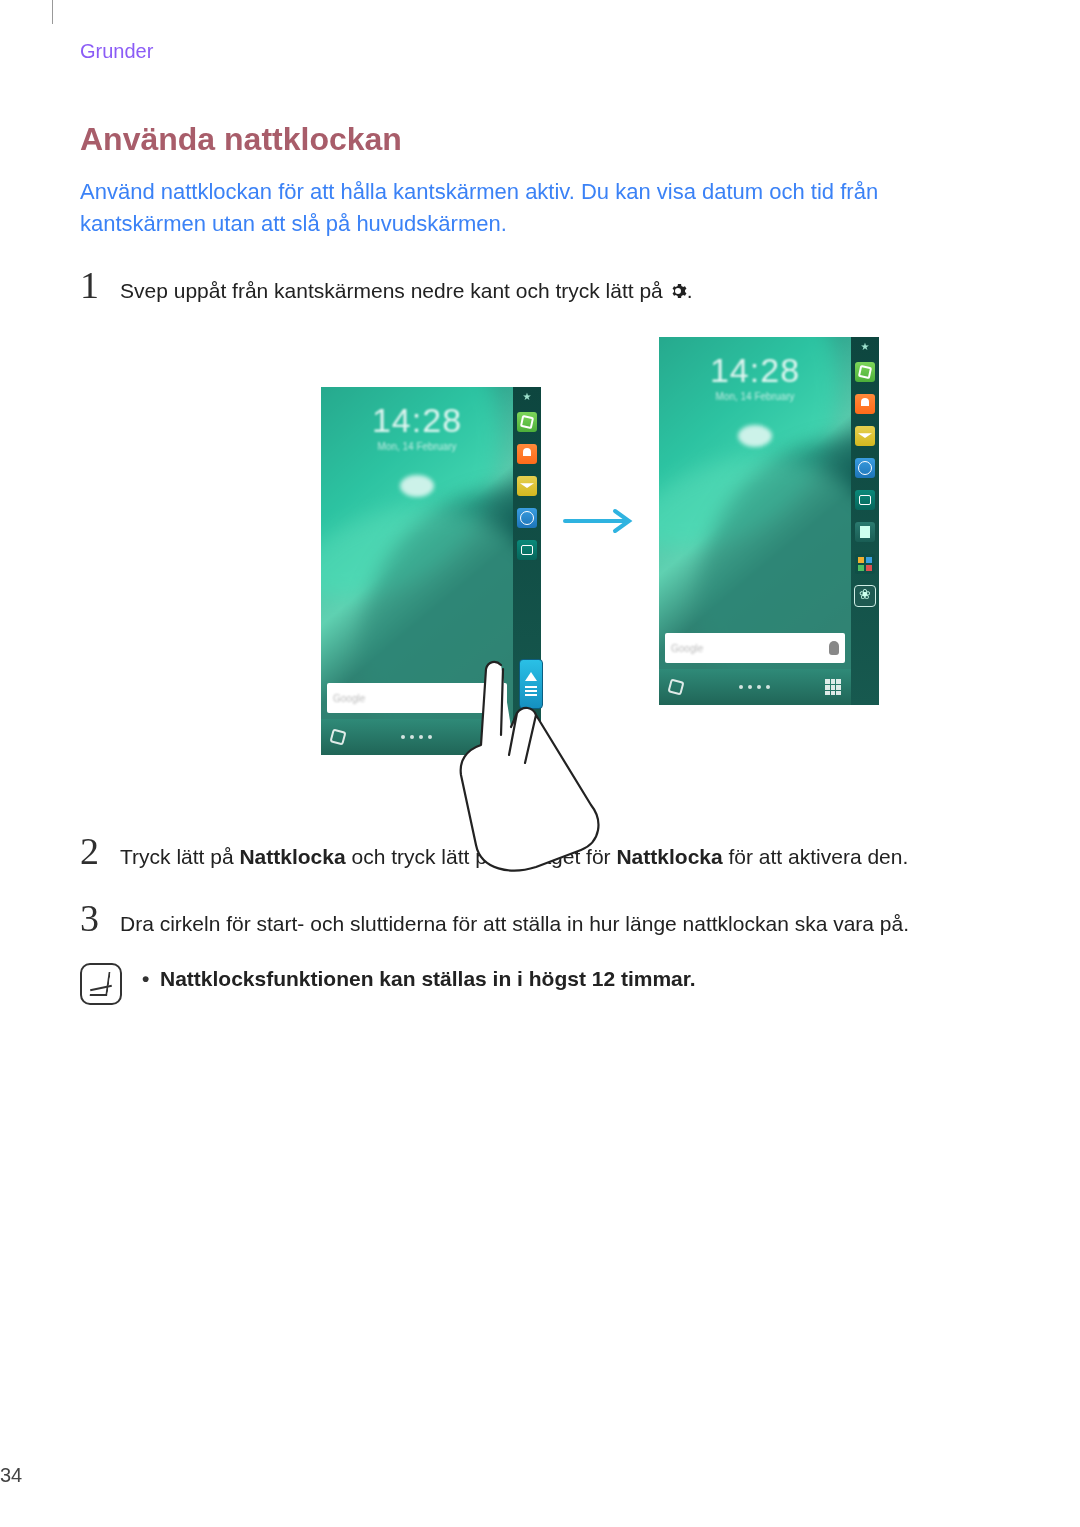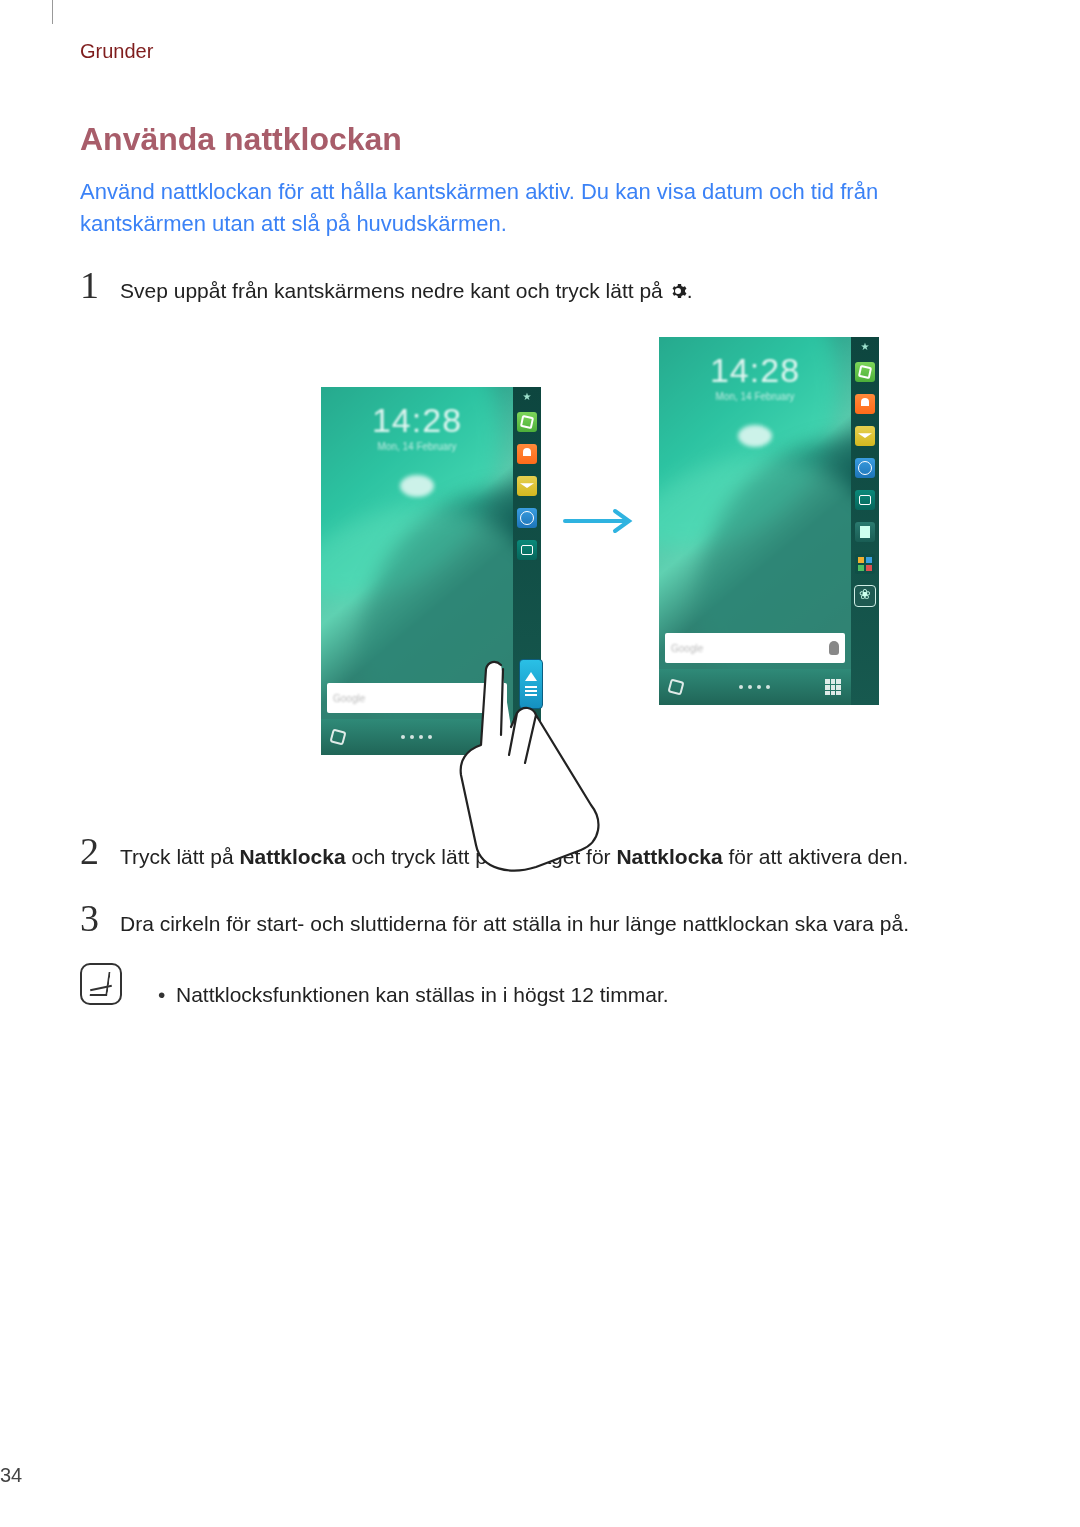--- a/index.html
+++ b/index.html
@@ -20,21 +20,21 @@
   .tab-mark {
     position: absolute;
     left: 52px;
     top: 0;
     width: 1px;
     height: 24px;
     background: #999;
   }
   .chapter-label {
     font-size: 20px;
-    color: #7f1d1d;
+    color: #8b5cf6;
     font-family: "Segoe UI", Arial, sans-serif;
     margin-bottom: 58px;
   }
   .section-title {
     font-size: 32px;
     font-weight: bold;
     color: #a85d6a;
     margin: 0 0 18px 0;
   }
   .body-text {
@@ -249,23 +249,24 @@
     content:"";
     position:absolute;
     left:9px;top:7px;width:16px;height:22px;
     border:2.5px solid #333;
     border-left:none;border-top:none;
     border-radius: 0 0 0 0;
     transform: skewX(-8deg);
     clip-path: polygon(40% 0, 100% 0, 100% 100%, 0 100%, 0 55%);
   }
   ul.note-list{
-    margin:16px;padding:0 0 0 20px;
+    margin:0;padding:0 0 0 20px;
     font-size:21px;
     line-height:1.55;
+    font-weight:bold;
   }
   ul.note-list li{list-style: none; position:relative;}
   ul.note-list li::before{content:"•"; position:absolute; left:-18px; color:#333;}
   .page-number{
     position:absolute;
     bottom:40px;
     left:0;right:0;
     font-size:20px;
     color:#444;
   }

